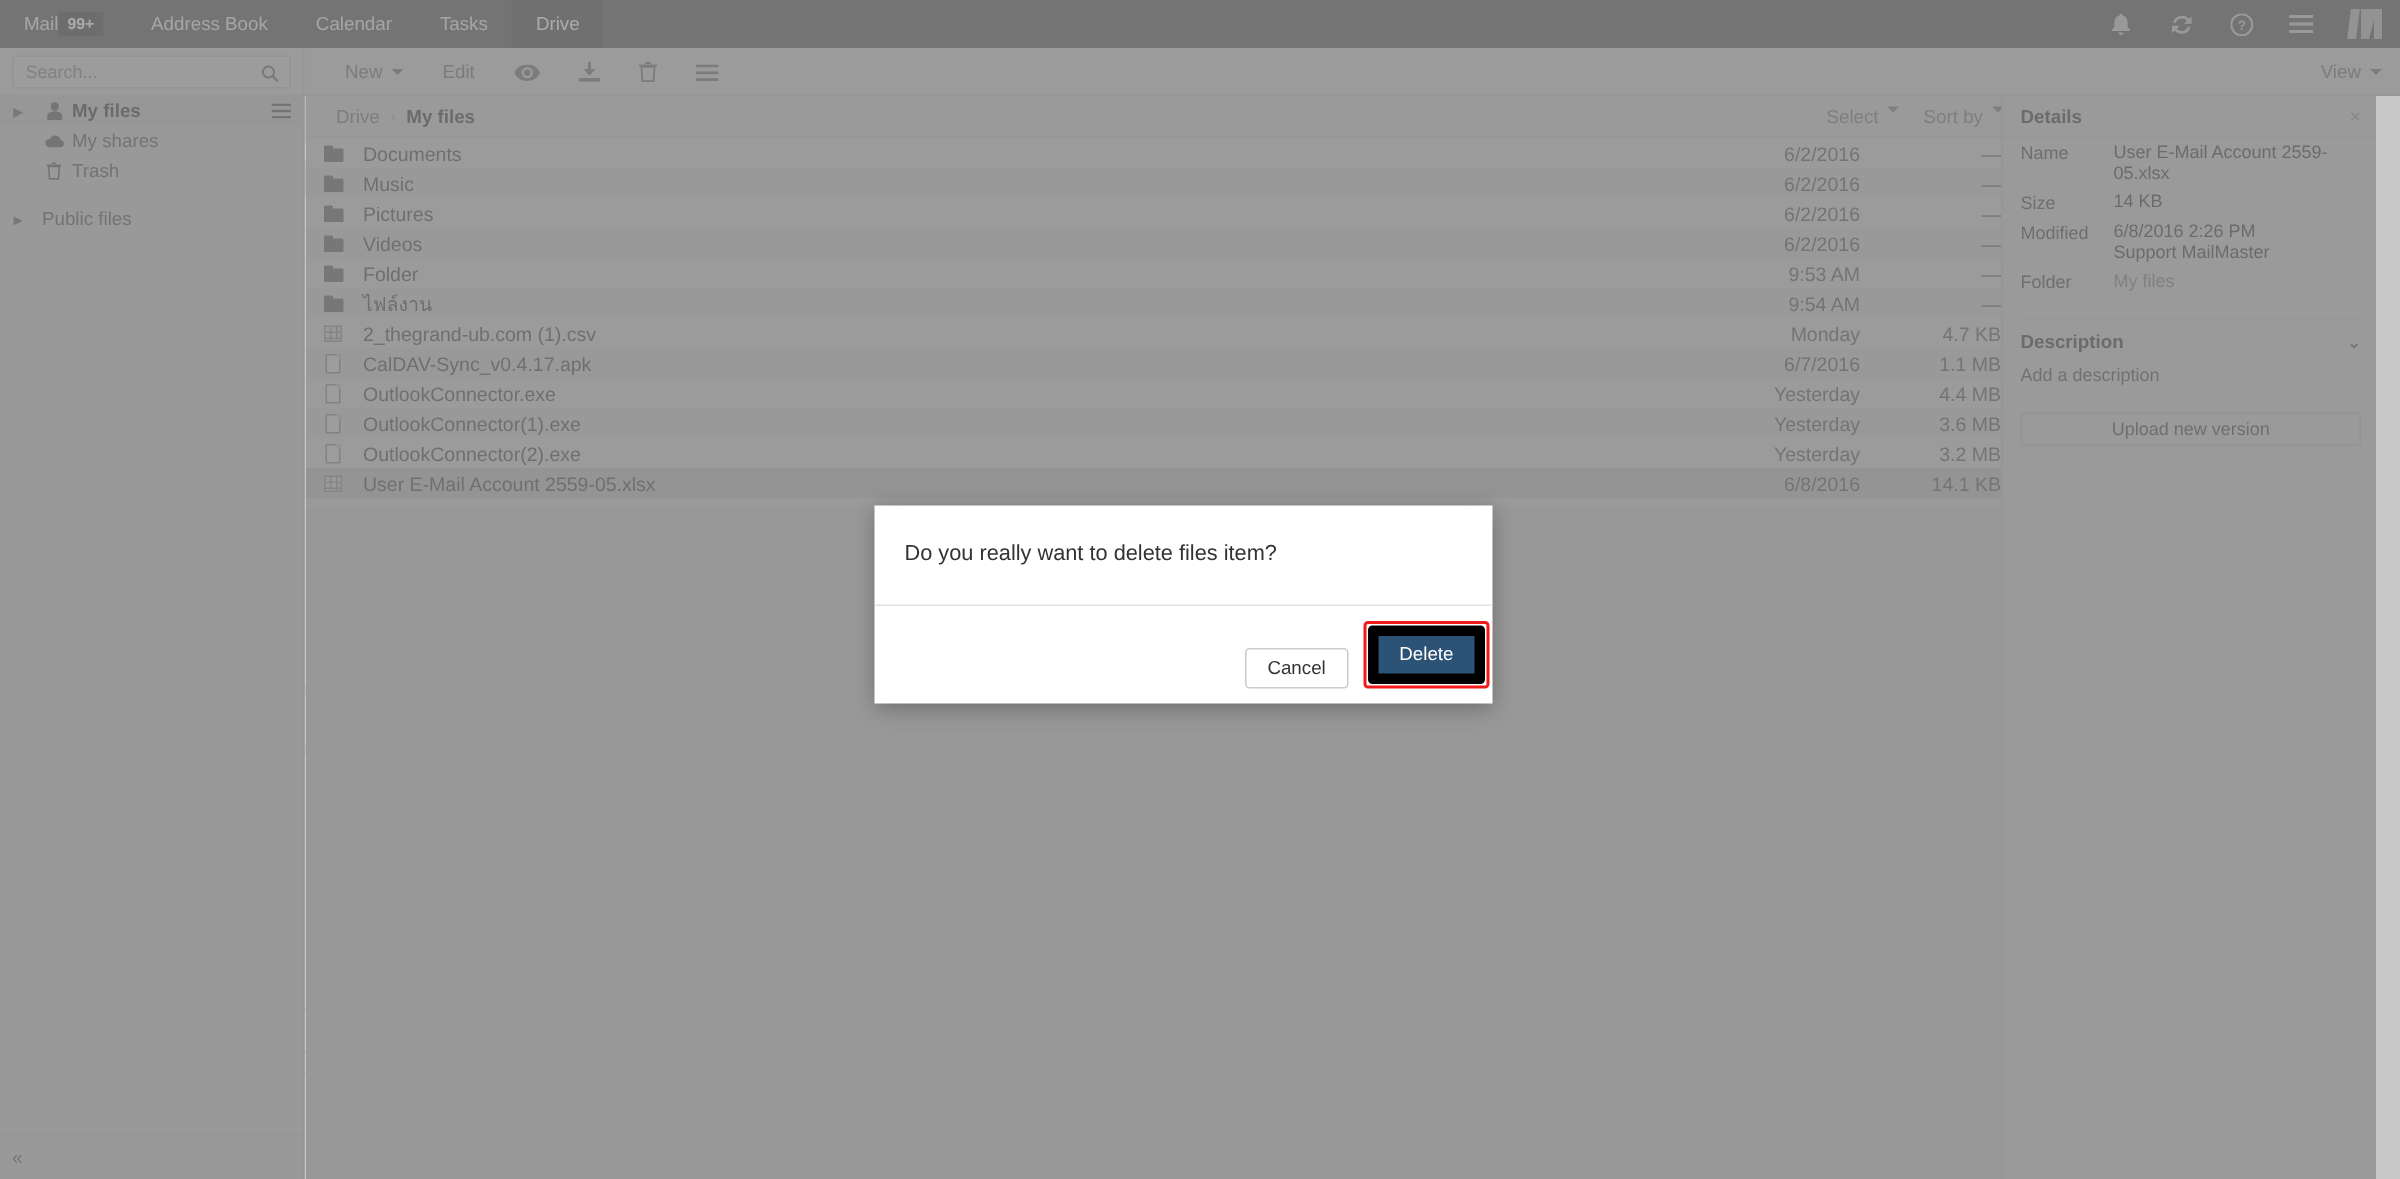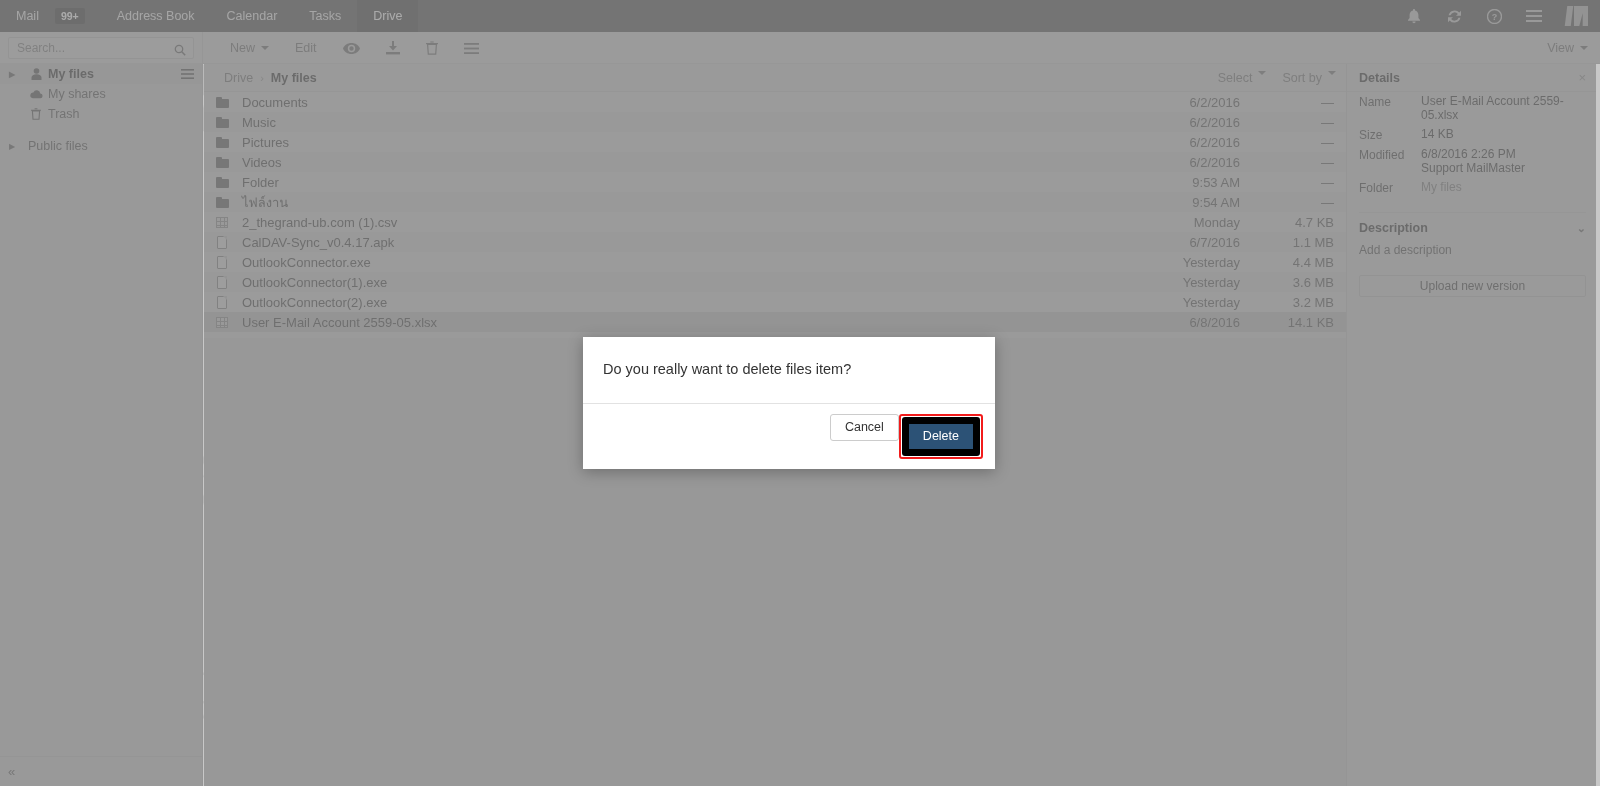--- a/index.html
+++ b/index.html
@@ -72,21 +72,21 @@
     display: flex; align-items: center;
     padding: 0 16px;
     color: #e6eaef;
     font-size: 12.5px;
     cursor: pointer;
     white-space: nowrap;
   }
   .nav-tab.active { background: #24445f; color: #ffffff; }
   .badge {
     display: inline-block;
-    margin-left: 16px;
+    margin-left: 0;
     background: #1d3a54;
     color: #ffffff;
     font-size: 10.5px;
     font-weight: bold;
     padding: 2px 6px;
     border-radius: 2px;
   }
   #topbar .spacer { flex: 1; }
   .nav-icon {
     display: flex; align-items: center; justify-content: center;
@@ -263,21 +263,21 @@
     position: relative; border-radius: 1px;
   }
   .ico-file:after {
     content: ""; position: absolute; right: -1px; top: -1px;
     border-top: 4px solid #b4b4b4;
     border-left: 4px solid transparent;
   }
 
   
   #details {
-    position: absolute; right: 4px; top: 64px; width: 250px; bottom: 0;
+    position: absolute; right: 16px; top: 64px; width: 250px; bottom: 0;
     background: #c6c6c6;
     border-left: 1px solid #b6b6b6;
     z-index: 1;
     padding: 0 0 0 0;
   }
   #details .head {
     height: 28px; display: flex; align-items: center;
     padding: 0 10px 0 12px;
     border-bottom: 1px solid #bababa;
   }
@@ -318,22 +318,22 @@
     background: #ffffff;
     box-shadow: 0 3px 14px rgba(0,0,0,0.28);
     z-index: 10;
   }
   #modal .mbody {
     padding: 24px 20px 26px 20px;
     font-size: 14.5px; color: #333333;
   }
   #modal .mfoot {
     border-top: 1px solid #e2e2e2;
-    padding: 10px 12px;
-    display: flex; justify-content: flex-end; align-items: flex-start; 
+    padding: 10px 2px;
+    display: flex; justify-content: flex-end; align-items: flex-end; gap: 10px;
   }
   .btn {
     font-family: "Liberation Sans", sans-serif;
     font-size: 12.5px;
     padding: 5px 14px;
     border-radius: 3px;
     cursor: pointer;
     line-height: 15px;
   }
   .btn-default {

